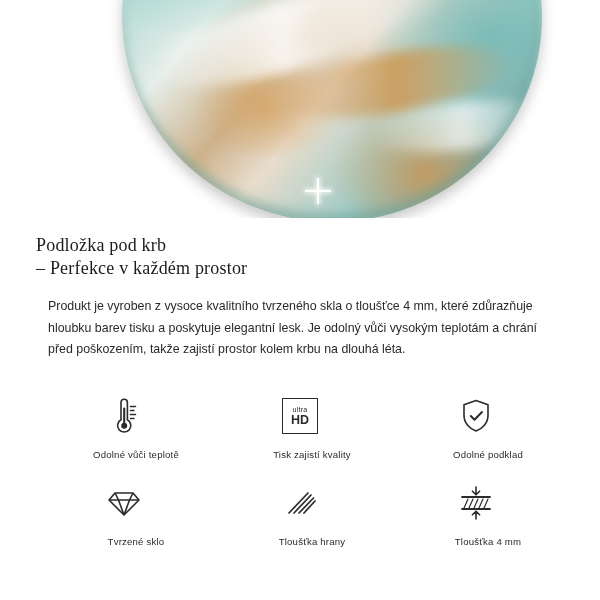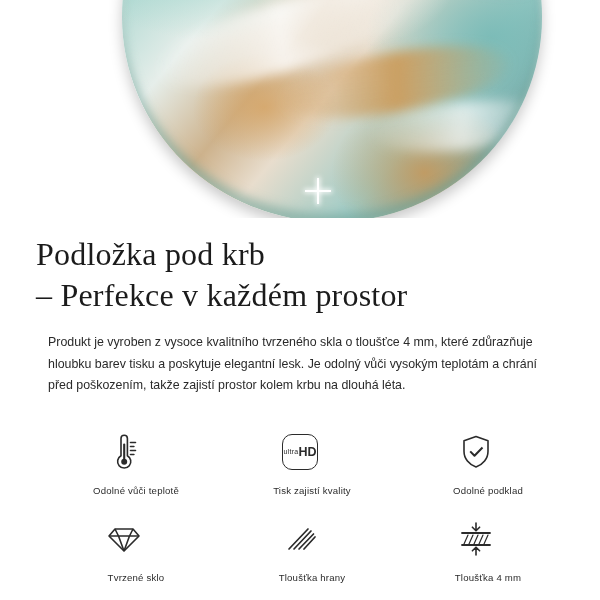--- a/index.html
+++ b/index.html
@@ -100,21 +100,21 @@
     width: 2px; height: 26px; margin-left: -1px; margin-top: -13px;
     box-shadow: 0 0 5px 1px rgba(255,255,255,0.95);
   }
 
   
   .content {
     padding: 16px 36px 0 36px;
   }
   .headline {
     font-family: "Liberation Serif", serif;
-    font-size: 32px;
+    font-size: 18px;
     line-height: 1.28;
     color: #1b1b1b;
     font-weight: 400;
     margin: 0 0 16px 0;
     letter-spacing: 0.2px;
   }
   .headline .line2 { display: block; }
 
   .paragraph {
     font-size: 12.4px;
@@ -149,22 +149,23 @@
     font-size: 9.6px;
     color: #2b2b2b;
     text-align: center;
     letter-spacing: 0.2px;
     margin-left: 24px;
   }
   .ultrahd {
     width: 34px;
     height: 34px;
     border: 1.6px solid #2b2b2b;
-    border-radius: 10px;
+    border-radius: 0;
     display: flex;
+    flex-direction: column;
     align-items: center;
     justify-content: center;
     line-height: 1;
   }
   .ultrahd .u1 {
     font-size: 7px;
     letter-spacing: 0.3px;
     color: #2b2b2b;
     margin-bottom: 1px;
   }

